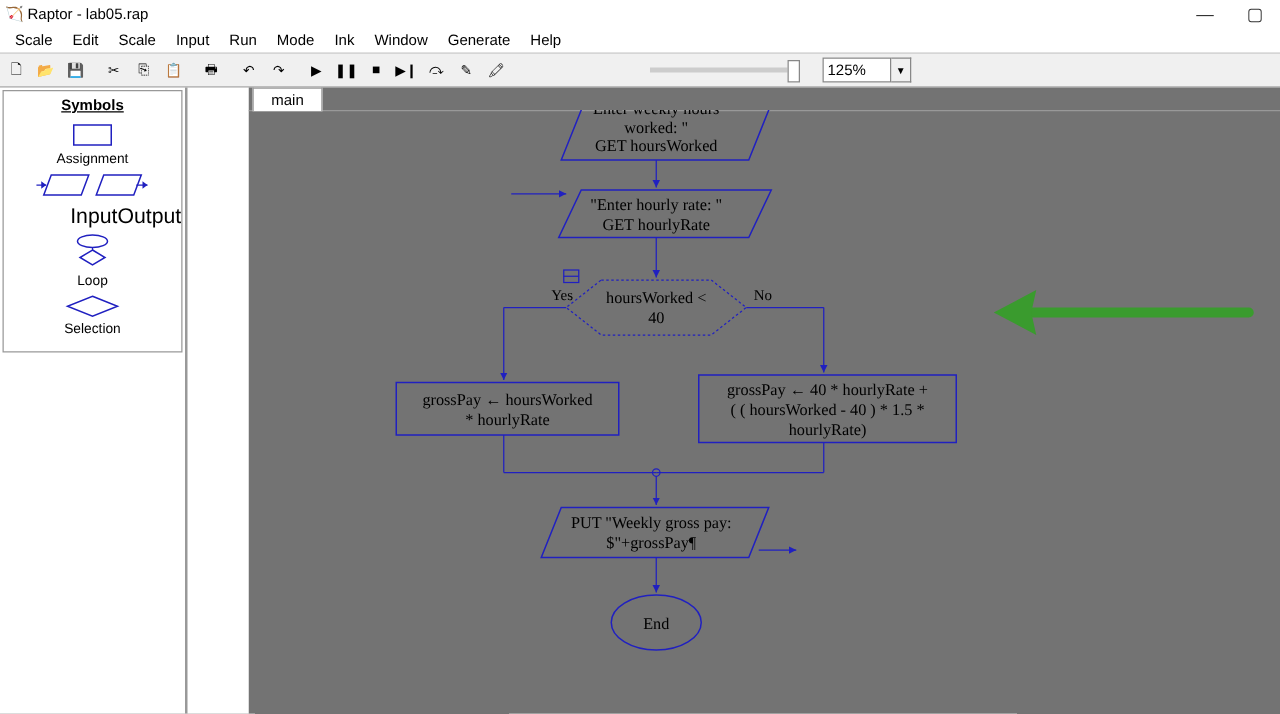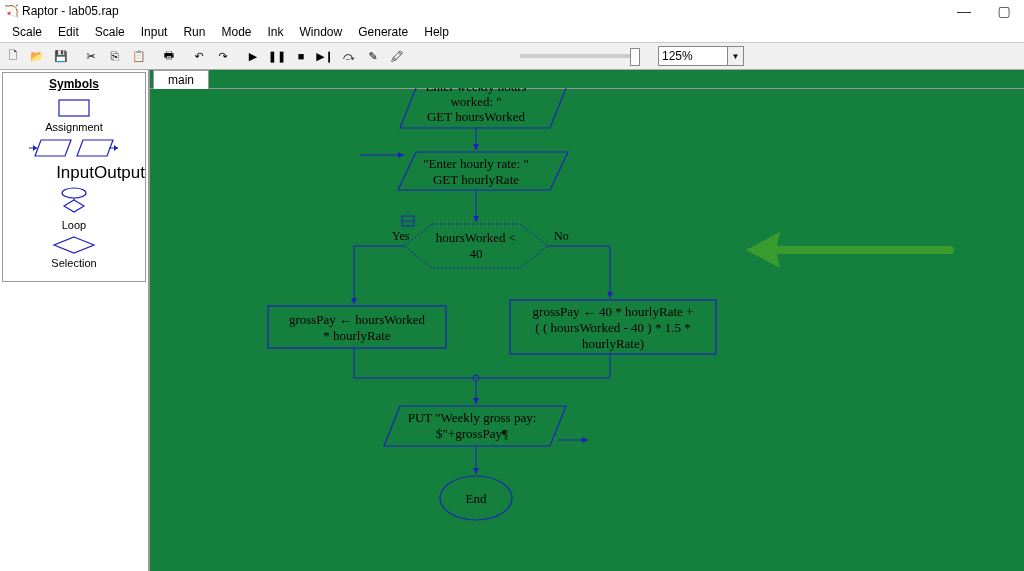--- a/index.html
+++ b/index.html
@@ -8,33 +8,33 @@
   .titlebar .app-icon { width: 14px; height: 14px; margin-right: 4px; font-size: 12px; }
   .titlebar .title { flex: 1; font-size: 12px; }
   .titlebar .winctl { width: 40px; text-align: center; font-size: 14px; color: #333; }
   .menubar { height: 20px; display: flex; align-items: center; padding-left: 4px; background: #fff; }
   .menubar .mi { padding: 2px 8px; font-size: 12px; }
   .toolbar { height: 28px; background: #f0f0f0; border-top: 1px solid #ccc; border-bottom: 1px solid #aaa; display: flex; align-items: center; padding-left: 2px; gap: 0; }
   .tb-btn { width: 22px; height: 22px; border: 1px solid #f0f0f0; display: flex; align-items: center; justify-content: center; font-size: 11px; margin-right: 2px; }
   .tb-sep { width: 6px; }
   .slider { width: 120px; height: 4px; background: #ccc; margin: 0 10px; position: relative; }
   .slider::after { content: ""; position: absolute; right: 0; top: -6px; width: 8px; height: 16px; background: #fff; border: 1px solid #888; }
-  .zoombox { width: 70px; height: 20px; border: 1px solid #888; background: #fff; display: flex; align-items: center; padding-left: 3px; font-size: 12px; margin-left: 8px; }
+  .zoombox { width: 55px; height: 20px; border: 1px solid #888; background: #fff; display: flex; align-items: center; padding-left: 3px; font-size: 12px; margin-left: 8px; }
   .zoom-dd { width: 16px; height: 20px; border: 1px solid #888; border-left: none; display: flex; align-items: center; justify-content: center; font-size: 8px; }
-  .workspace { display: flex; height: calc(100% - 70px); }
+  .workspace { display: flex; height: calc(100% - 70px); gap: 34px; }
   .sidebar { width: 150px; border-right: 2px solid #999; display: flex; flex-direction: column; }
   .symbols-panel { border: 1px solid #999; margin: 2px; padding: 4px 0 8px 0; }
   .symbols-title { text-align: center; font-weight: bold; text-decoration: underline; font-size: 12px; margin-bottom: 6px; }
   .sym { text-align: center; margin: 4px 0; }
   .sym svg { display: block; margin: 0 auto 2px auto; }
   .sym-label { font-size: 11px; }
   .vars-panel { border: 1px solid #999; margin: 2px; padding: 6px 4px; flex: 1; }
   .var-row { color: #d00; font-size: 12px; line-height: 16px; }
   .var-row::before { content: ""; display: inline-block; width: 8px; border-top: 1px dotted #888; vertical-align: middle; margin-right: 2px; }
-  .canvas-area { flex: 1; position: relative; background: #15803d; }
+  .canvas-area { flex: 1; position: relative; background: #737373; margin-left: 15px; }
   .tab { position: absolute; top: 0; left: 3px; border: 1px solid #999; border-bottom: none; padding: 2px 14px; font-size: 12px; background: #fff; z-index: 2; }
   .canvas-border { position: absolute; top: 18px; left: 0; right: 0; bottom: 0; border-top: 1px solid #999; }
   .flow-svg { position: absolute; top: 18px; left: 0; }
   .arrow-annot { position: absolute; }
 </style>
 </head>
 <body>
 
 <div class="titlebar">
   <span class="app-icon">🏹</span>

